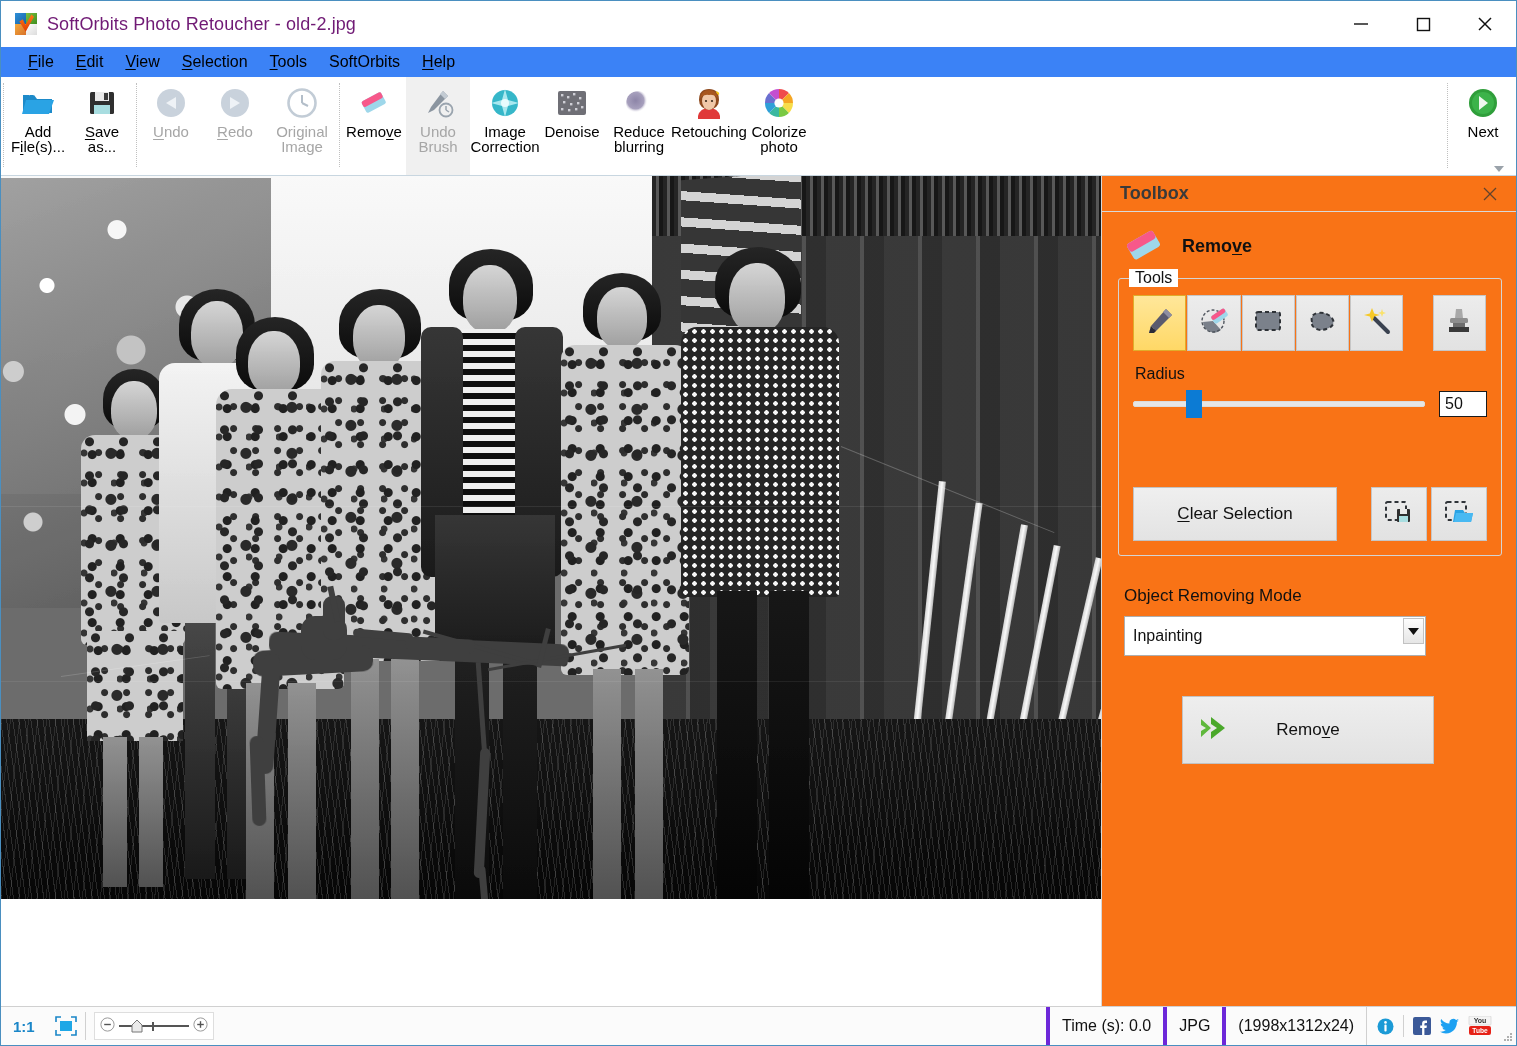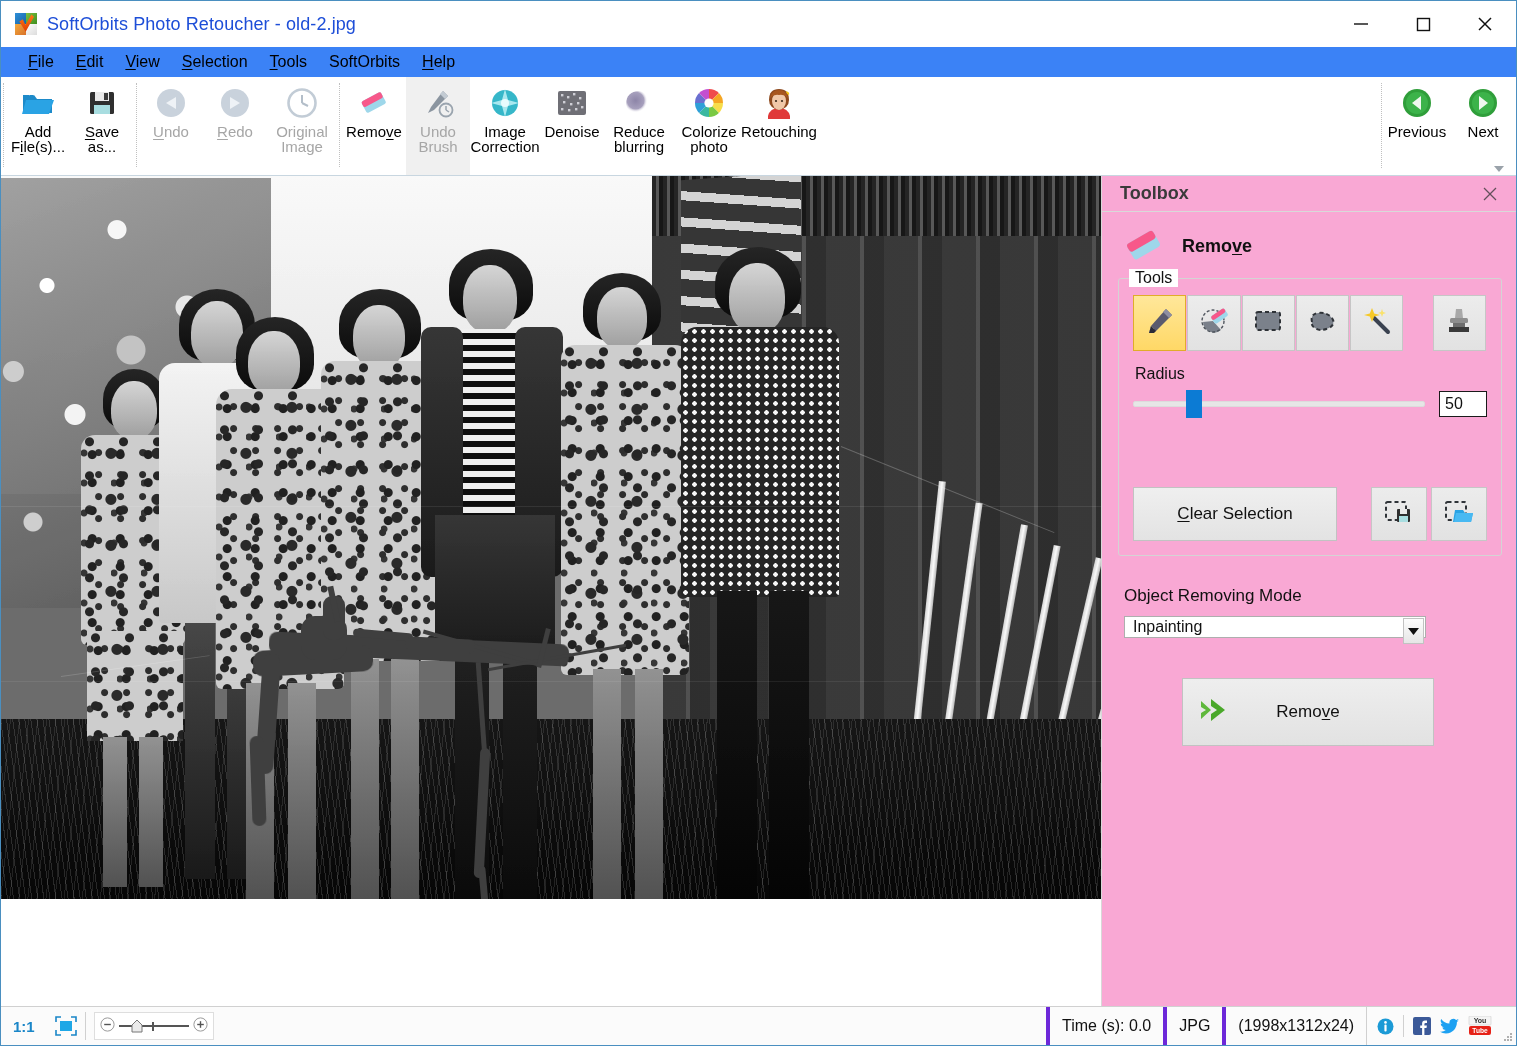--- a/index.html
+++ b/index.html
@@ -34,21 +34,21 @@
   .app-icon .q1 { left:0; top:0; background: linear-gradient(135deg,#2f8fd8,#1565a8); }
   .app-icon .q2 { right:0; top:0; background: linear-gradient(135deg,#7ac043,#3f8f1f); }
   .app-icon .q3 { left:0; bottom:0; background: linear-gradient(135deg,#f3a93c,#d8722a); }
   .app-icon .q4 { right:0; bottom:0; background: linear-gradient(135deg,#ffffff,#dcdcdc); }
   .app-icon .chk {
     position: absolute; left: 3px; top: 1px; width: 16px; height: 19px;
     clip-path: polygon(8% 40%, 30% 28%, 46% 58%, 84% 2%, 100% 14%, 48% 94%);
     background: linear-gradient(180deg,#ff7a18,#e03a00);
   }
   .title-text {
-    font-size: 18px; color: #1d4ed8; letter-spacing: .1px;
+    font-size: 18px; color: #701a75; letter-spacing: .1px;
   }
   .win-controls {
     position: absolute; right: 0; top: 0; height: 46px;
     display: flex; align-items: stretch;
   }
   .win-btn {
     width: 62px; display: flex; align-items: center; justify-content: center;
     cursor: default;
   }
   .win-btn svg { display: block; }
@@ -212,21 +212,21 @@
   }
   
   .mask-layer { position: absolute; left:0; top:0; width:100%; height:100%; pointer-events:none; }
   .mask { position: absolute; background: #fb1111; }
   .mask.soft { filter: blur(0.3px); }
 
   
   .toolbox {
     flex: 1; min-width: 0;
     display: flex; flex-direction: column;
-    background: #f9a8d4;
+    background: #f97316;
   }
   .tb-header {
     height: 36px; min-height: 36px;
     display: flex; align-items: center; justify-content: space-between;
     padding: 0 16px 0 18px;
     border-bottom: 1px solid #d9d9d9;
   }
   .tb-title { font-size: 18px; font-weight: bold; color: #3a3a3a; }
   .tb-close { width: 20px; height: 20px; cursor: default; opacity:.75; }
 
@@ -300,21 +300,21 @@
     width: 56px; height: 54px;
     background: linear-gradient(180deg,#ececec,#e2e2e2);
     border: 1px solid #c6c6c6;
     display: flex; align-items: center; justify-content: center;
     cursor: default;
   }
 
   .mode-wrap { padding: 30px 14px 0 22px; }
   .mode-label { font-size: 17px; color: #111; margin-bottom: 10px; }
   .combo {
-    width: 302px; height: 22px;
+    width: 302px; height: 40px;
     border: 1px solid #aeaeae; background: #fff;
     display: flex; align-items: center;
     position: relative; cursor: default;
   }
   .combo-val { font-size: 16px; color: #111; padding-left: 8px; }
   .combo-arrow {
     position: absolute; right: 1px; top: 1px; width: 21px; height: 26px;
     background: linear-gradient(180deg,#fdfdfd,#e6e6e6);
     border: 1px solid #c2c2c2;
     display: flex; align-items: center; justify-content: center;
@@ -548,71 +548,61 @@
             </radialGradient>
               </defs>
             <circle cx="16" cy="17" r="12" fill="url(#bl)"></circle>
           </svg>
         </div>
         <div class="lbl">Reduce<br>blurring</div>
       </div>
 
       <div class="rib-btn w-wide">
         <div class="ic">
+          <svg width="30" height="34" viewBox="0 0 30 34">
+            <path d="M4 30 Q6 22 15 22 Q24 22 26 30 L26 33 L4 33 Z" fill="#e03a3a"></path>
+            <path d="M5 14 Q5 3 15 3 Q25 3 25 14 Q25 22 15 24 Q5 22 5 14 Z" fill="#8e4a1e"></path>
+            <ellipse cx="15" cy="15" rx="7" ry="9" fill="#f0c8a8"></ellipse>
+            <path d="M6 12 Q8 4 15 4 Q22 4 24 12 Q20 8 15 9 Q10 8 6 12 Z" fill="#a8571f"></path>
+            <circle cx="12" cy="15" r="1.1" fill="#3a2a1a"></circle>
+              <circle cx="18" cy="15" r="1.1" fill="#3a2a1a"></circle>
+            <path d="M22 5 q4 1 3 4 q-3 -1 -3 -4Z" fill="#f5c518"></path>
+          </svg>
+        </div>
+        <div class="lbl">Retouching</div>
+      </div>
+
+      <div class="rib-btn w-wide">
+        <div class="ic">
           <svg width="34" height="34" viewBox="0 0 34 34">
             <g transform="translate(17,17)">
               <path d="M0 0 L0 -14 A14 14 0 0 1 9.9 -9.9 Z" fill="#f04b4b"></path>
               <path d="M0 0 L9.9 -9.9 A14 14 0 0 1 14 0 Z" fill="#f5a623"></path>
               <path d="M0 0 L14 0 A14 14 0 0 1 9.9 9.9 Z" fill="#f7dd4a"></path>
               <path d="M0 0 L9.9 9.9 A14 14 0 0 1 0 14 Z" fill="#7ac943"></path>
               <path d="M0 0 L0 14 A14 14 0 0 1 -9.9 9.9 Z" fill="#3ab8a0"></path>
               <path d="M0 0 L-9.9 9.9 A14 14 0 0 1 -14 0 Z" fill="#2e9fd8"></path>
               <path d="M0 0 L-14 0 A14 14 0 0 1 -9.9 -9.9 Z" fill="#6a6fd0"></path>
               <path d="M0 0 L-9.9 -9.9 A14 14 0 0 1 0 -14 Z" fill="#c44fd0"></path>
               <circle r="4.6" fill="#fdfdfd"></circle>
             </g>
           </svg>
         </div>
         <div class="lbl">Colorize<br>photo</div>
       </div>
-
-      <div class="rib-btn w-wide">
-        <div class="ic">
-          <svg width="30" height="34" viewBox="0 0 30 34">
-            <path d="M4 30 Q6 22 15 22 Q24 22 26 30 L26 33 L4 33 Z" fill="#e03a3a"></path>
-            <path d="M5 14 Q5 3 15 3 Q25 3 25 14 Q25 22 15 24 Q5 22 5 14 Z" fill="#8e4a1e"></path>
-            <ellipse cx="15" cy="15" rx="7" ry="9" fill="#f0c8a8"></ellipse>
-            <path d="M6 12 Q8 4 15 4 Q22 4 24 12 Q20 8 15 9 Q10 8 6 12 Z" fill="#a8571f"></path>
-            <circle cx="12" cy="15" r="1.1" fill="#3a2a1a"></circle>
-              <circle cx="18" cy="15" r="1.1" fill="#3a2a1a"></circle>
-            <path d="M22 5 q4 1 3 4 q-3 -1 -3 -4Z" fill="#f5c518"></path>
-          </svg>
-        </div>
-        <div class="lbl">Retouching</div>
-      </div>
     </div>
 
     <div class="ribbon-more">
       <svg width="14" height="12" viewBox="0 0 14 12">
           <path d="M2 3 L12 3 L7 9 Z" fill="#9aa2aa"></path>
         </svg>
     </div>
 
     <div class="nav-group">
       <div class="rib-sep"></div>
-      <div class="rib-btn">
-        <div class="ic">
-          <svg width="32" height="32" viewBox="0 0 32 32">
-            <circle cx="16" cy="16" r="14" fill="#2f9e3a"></circle>
-            <circle cx="16" cy="16" r="11" fill="#3cb34a"></circle>
-            <path d="M20 9 L11 16 L20 23 Z" fill="#eef8ee"></path>
-          </svg>
-        </div>
-        <div class="lbl">Previous</div>
-      </div>
       <div class="rib-btn">
         <div class="ic">
           <svg width="32" height="32" viewBox="0 0 32 32">
             <circle cx="16" cy="16" r="14" fill="#2f9e3a"></circle>
             <circle cx="16" cy="16" r="11" fill="#3cb34a"></circle>
             <path d="M12 9 L21 16 L12 23 Z" fill="#eef8ee"></path>
           </svg>
         </div>
         <div class="lbl">Next</div>
       </div>

